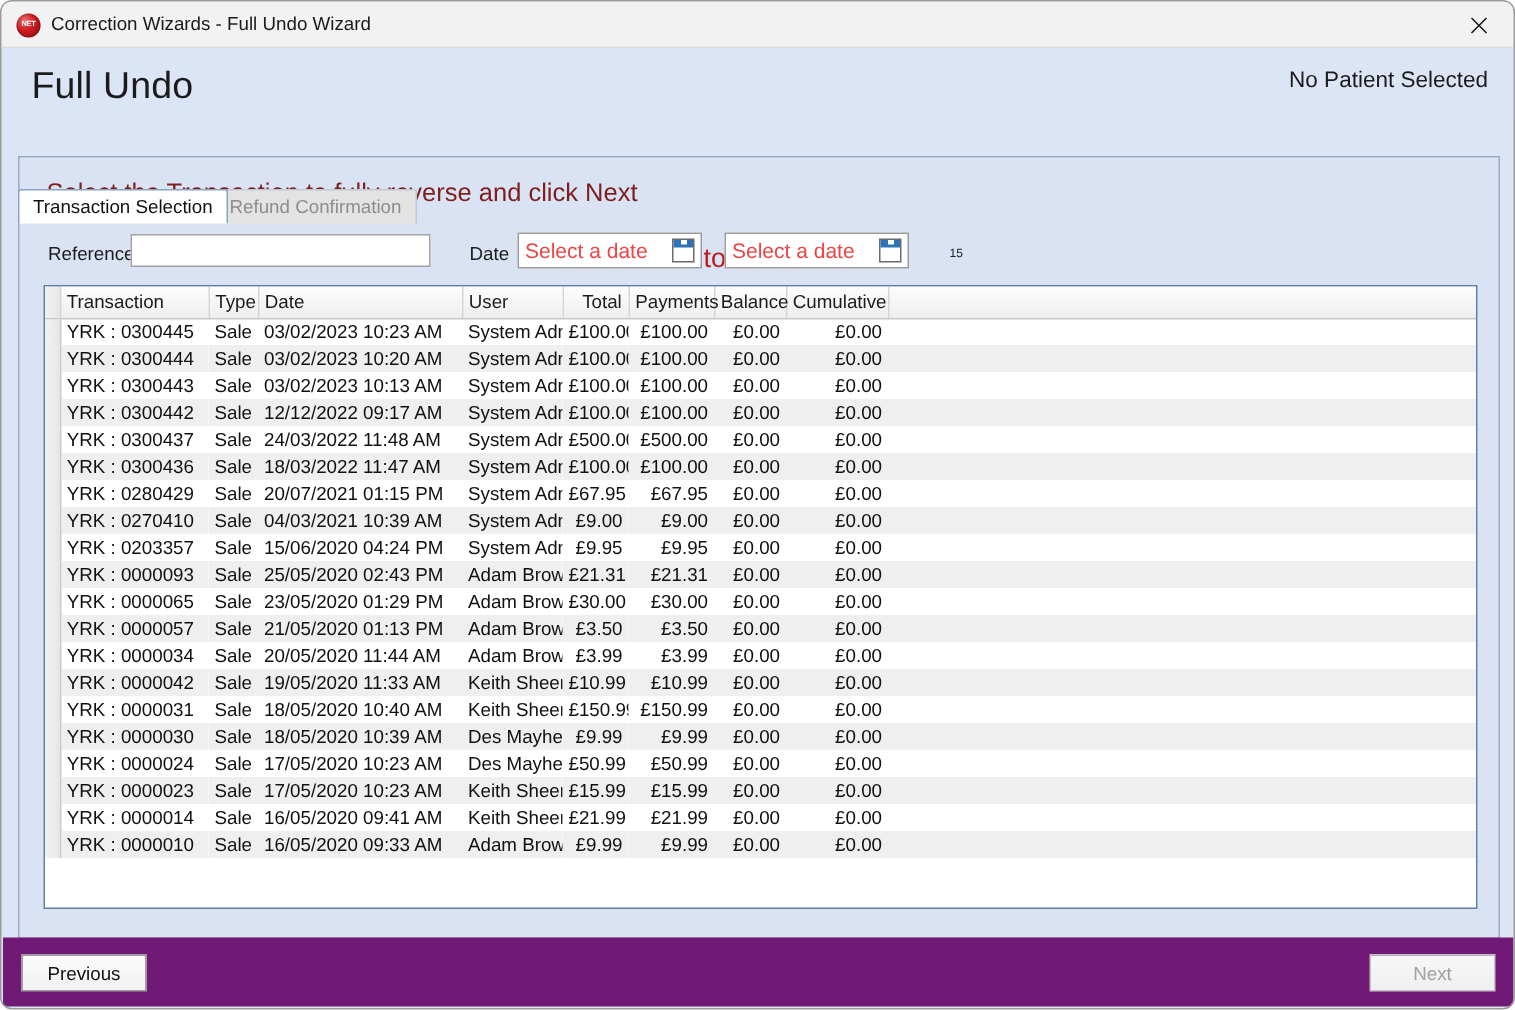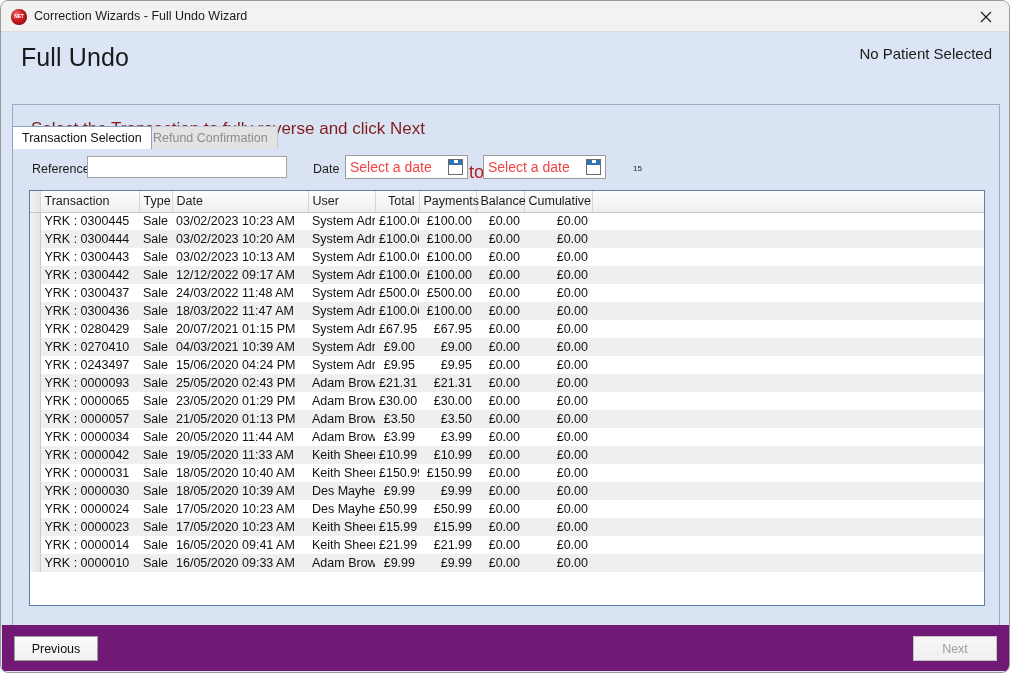--- a/index.html
+++ b/index.html
@@ -503,21 +503,21 @@
               <td class="c-left">04/03/2021 10:39 AM</td>
               <td class="c-left">System Admin</td>
               <td class="c-right">£9.00</td>
               <td class="c-right">£9.00</td>
               <td class="c-right">£0.00</td>
               <td class="c-right">£0.00</td>
               <td class="c-left"></td>
             </tr>
             <tr class="row-even">
               <td class="c-left rowhdr"></td>
-              <td class="c-left">YRK : 0243497</td>
+              <td class="c-left">YRK : 0203357</td>
               <td class="c-left">Sale</td>
               <td class="c-left">15/06/2020 04:24 PM</td>
               <td class="c-left">System Admin</td>
               <td class="c-right">£9.95</td>
               <td class="c-right">£9.95</td>
               <td class="c-right">£0.00</td>
               <td class="c-right">£0.00</td>
               <td class="c-left"></td>
             </tr>
             <tr class="row-odd">

